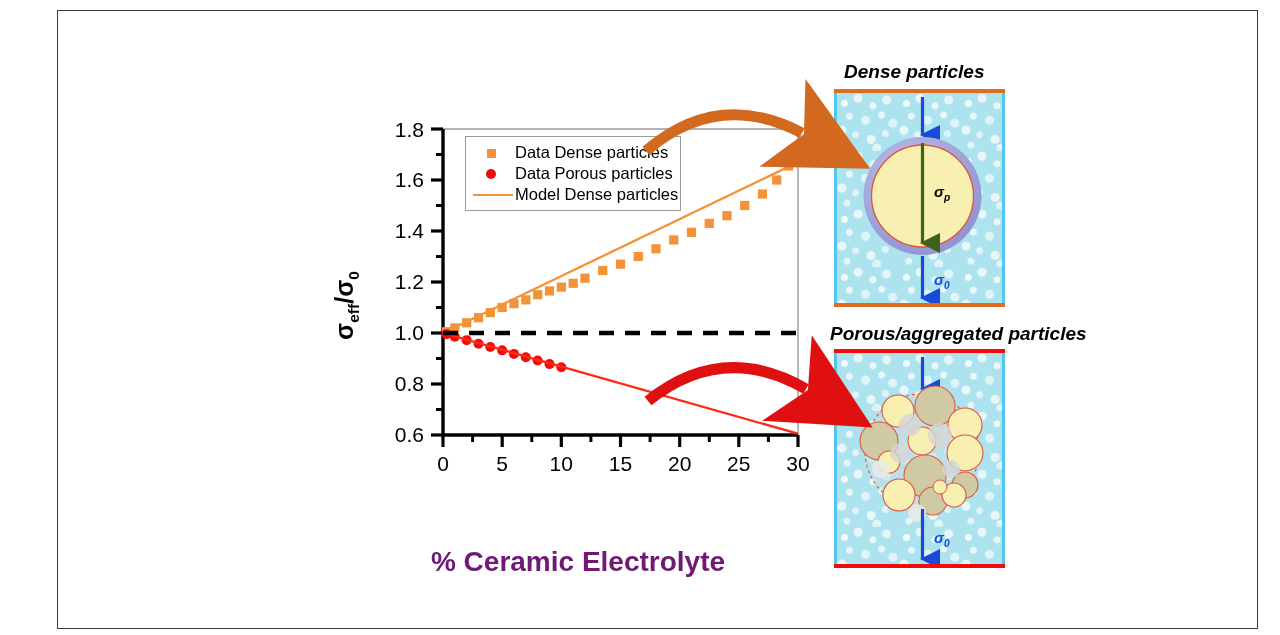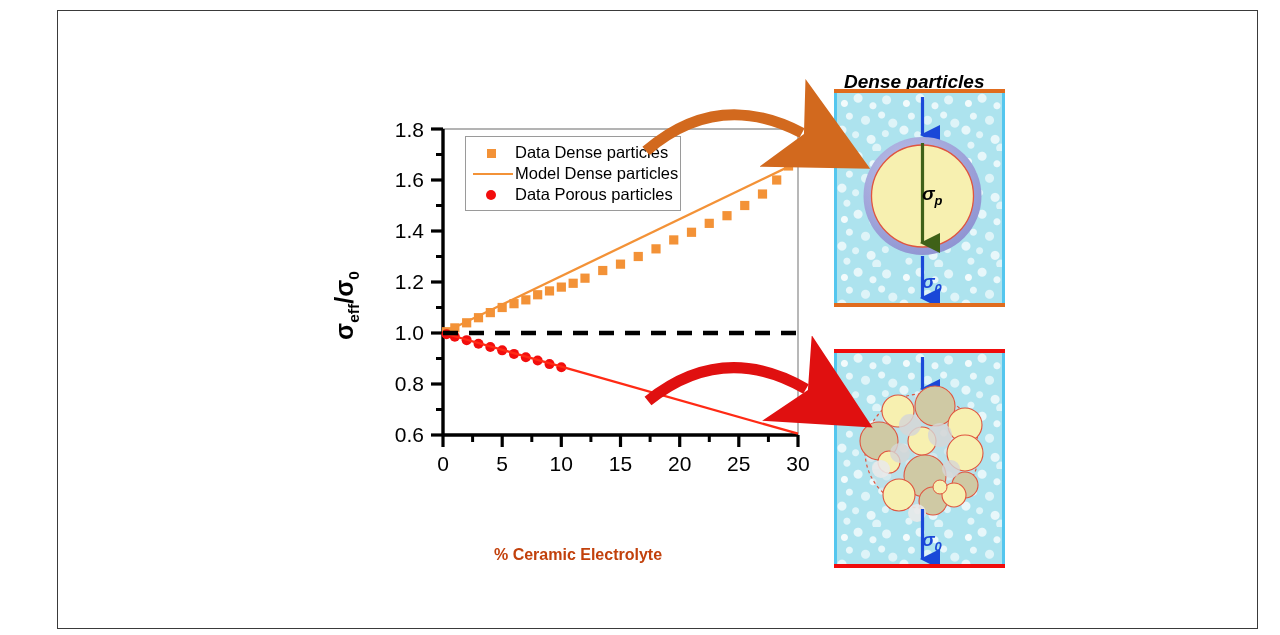--- a/index.html
+++ b/index.html
@@ -10,21 +10,21 @@
     border:1.5px solid #3a3a3a;background:#ffffff;box-sizing:border-box;
   }
 
   
   #plot-panel{position:absolute;left:280px;top:95px;width:480px;height:365px;}
   #plot-svg{position:absolute;left:0;top:0;}
   .tick-text{font-family:"Liberation Sans",sans-serif;font-size:21px;fill:#000;}
 
   #xaxis-title{
     position:absolute;left:0px;top:440px;width:480px;text-align:center;
-    font-size:16px;font-weight:bold;color:#c2410c;letter-spacing:0px;
+    font-size:28px;font-weight:bold;color:#701a75;letter-spacing:0px;
   }
 
   #yaxis-title{
     position:absolute;left:-142px;top:183px;width:300px;text-align:center;
     transform:rotate(-90deg);font-size:25px;font-weight:bold;color:#000;
     white-space:nowrap;
   }
   #yaxis-title sub{font-size:0.62em;font-weight:bold;}
 
   
@@ -69,22 +69,23 @@
       radial-gradient(circle at 16% 90%, rgba(255,255,255,.65) 0 3px, transparent 4px),
       radial-gradient(circle at 64% 95%, rgba(255,255,255,.6) 0 4px, transparent 5px),
       #ADE3EE;
     background-size:62px 58px,62px 58px,62px 58px,62px 58px,62px 58px,62px 58px,
                     62px 58px,62px 58px,62px 58px,62px 58px,62px 58px,62px 58px,62px 58px,62px 58px;
     border-left:3px solid #54C6EE;border-right:3px solid #54C6EE;
     box-sizing:border-box;
   }
   .band{position:absolute;height:4px;}
   .sigma-lab{
-    position:absolute;font-style:italic;font-weight:bold;font-size:19px;
+    position:absolute;font-style:italic;font-weight:bold;font-size:15px;
     white-space:nowrap;
+    padding-left:12px;
   }
   .sigma-lab sub{font-size:0.68em;}
 </style>
 </head>
 <body>
 
 <div id="figure-frame">
 
   <div id="plot-panel">
 
@@ -200,38 +201,38 @@
 
     <div id="legend-box">
       <div class="legend-row">
         <span class="legend-key">
             <i class="k-square"></i>
           </span>
         <span class="legend-label">Data Dense particles</span>
       </div>
       <div class="legend-row">
         <span class="legend-key">
+            <i class="k-circle"></i>
+          </span>
+        <span class="legend-label">Data Porous particles</span>
+      </div>
+      <div class="legend-row">
+        <span class="legend-key">
             <i class="k-line-orange"></i>
           </span>
         <span class="legend-label">Model Dense particles</span>
       </div>
-      <div class="legend-row">
-        <span class="legend-key">
-            <i class="k-circle"></i>
-          </span>
-        <span class="legend-label">Data Porous particles</span>
-      </div>
     </div>
 
     <div id="xaxis-title">% Ceramic Electrolyte</div>
     <div id="yaxis-title">σ<sub>eff</sub>/σ<sub>0</sub></div>
   </div>
 
   <div class="diagram" style="left:760px;top:50px;width:230px;height:260px;">
-    <div class="diagram-title" style="left:26px;top:10px;">Dense particles</div>
+    <div class="diagram-title" style="left:26px;top:0px;">Dense particles</div>
     <div class="band" style="left:16px;top:28px;width:171px;background:#E06C1E;"></div>
     <div class="diagram-box" style="left:16px;top:32px;width:171px;height:210px;">
       <svg width="171" height="210" viewBox="0 0 171 210">
         <defs>
           <marker id="blueArrow" markerWidth="7" markerHeight="7" refX="3.2" refY="5.6" orient="auto">
             <path d="M0,0 L3.2,6.4 L6.4,0 z" fill="#1A48D8"></path>
           </marker>
           <marker id="greenArrow" markerWidth="7" markerHeight="7" refX="3.2" refY="5.6" orient="auto">
             <path d="M0,0 L3.2,6.4 L6.4,0 z" fill="#3F6118"></path>
           </marker>
@@ -250,20 +251,21 @@
 
         <line x1="85.5" y1="163" x2="85.5" y2="205" stroke="#1A48D8" stroke-width="3.2" marker-end="url(#blueArrow)"></line>
       </svg>
     </div>
     <div class="band" style="left:16px;top:242px;width:171px;background:#E06C1E;"></div>
     <div class="sigma-lab" style="left:104px;top:122px;color:#000;">σ<sub>p</sub></div>
     <div class="sigma-lab" style="left:104px;top:210px;color:#1A48D8;">σ<sub>0</sub></div>
   </div>
 
   <div class="diagram" style="left:760px;top:312px;width:240px;height:270px;">
+    <div class="diagram-title" style="left:12px;top:0px;">Porous/aggregated particles</div>
     <div class="band" style="left:16px;top:26px;width:171px;background:#F00C0C;"></div>
     <div class="diagram-box" style="left:16px;top:30px;width:171px;height:211px;">
       <svg width="171" height="211" viewBox="0 0 171 211">
         <defs>
           <marker id="blueArrow2" markerWidth="7" markerHeight="7" refX="3.2" refY="5.6" orient="auto">
             <path d="M0,0 L3.2,6.4 L6.4,0 z" fill="#1A48D8"></path>
           </marker>
         </defs>
         <line x1="85.5" y1="4" x2="85.5" y2="36" stroke="#1A48D8" stroke-width="3.2" marker-end="url(#blueArrow2)"></line>
 

